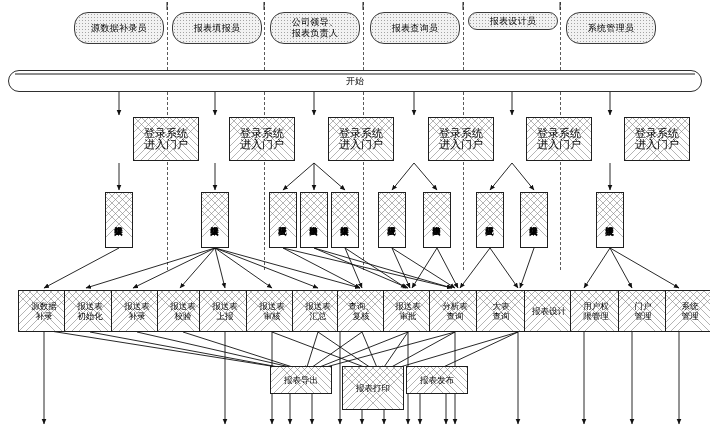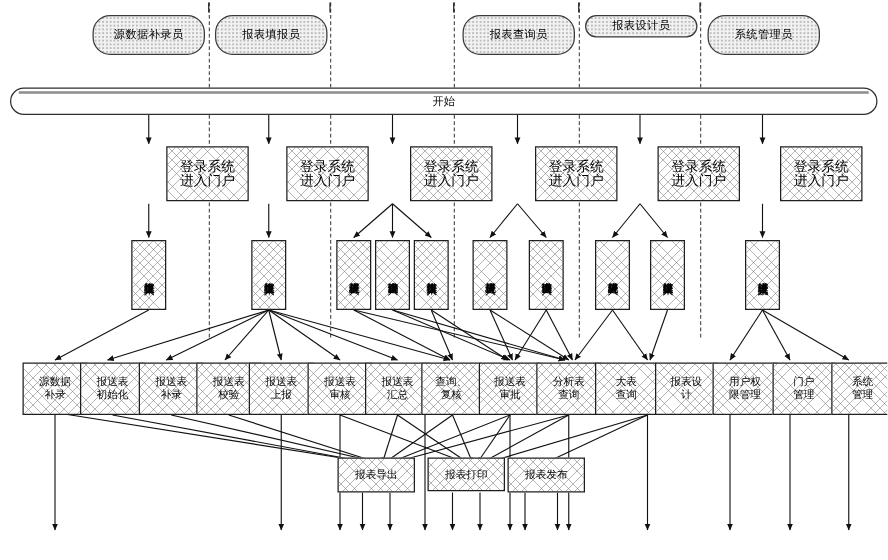--- a/index.html
+++ b/index.html
@@ -152,20 +152,24 @@
       <path d="M446,394 L446,424" marker-end="url(#ah)"></path>
     </g>
   </svg>
 
   <div class="node role dotfill" style="left:74px;top:12px;width:90px;height:32px;">
     <span>源数据补录员</span>
   </div>
   <div class="node role dotfill" style="left:172px;top:12px;width:90px;height:32px;">
     <span>报表填报员</span>
   </div>
+  <div class="node role dotfill" style="left:270px;top:12px;width:90px;height:32px;flex-direction:column;">
+    <span>公司领导、</span>
+    <span>报表负责人</span>
+  </div>
   <div class="node role dotfill" style="left:370px;top:12px;width:90px;height:32px;">
     <span>报表查询员</span>
   </div>
   <div class="node role dotfill" style="left:468px;top:12px;width:90px;height:18px;">
     <span>报表设计员</span>
   </div>
   <div class="node role dotfill" style="left:566px;top:12px;width:90px;height:32px;">
     <span>系统管理员</span>
   </div>
 
@@ -266,41 +270,41 @@
     <span>审批</span>
   </div>
   <div class="node fn boxfill" style="left:429px;top:290px;width:52px;height:42px;flex-direction:column;">
     <span>分析表</span>
     <span>查询</span>
   </div>
   <div class="node fn boxfill" style="left:476px;top:290px;width:50px;height:42px;flex-direction:column;">
     <span>大表</span>
     <span>查询</span>
   </div>
-  <div class="node fn boxfill" style="left:524px;top:290px;width:50px;height:42px;flex-direction:column;">
+  <div class="node fn boxfill" style="left:524px;top:290px;width:50px;height:42px;flex-direction:row;">
     <span>报表设</span>
     <span>计</span>
   </div>
   <div class="node fn boxfill" style="left:570px;top:290px;width:52px;height:42px;flex-direction:column;">
     <span>用户权</span>
     <span>限管理</span>
   </div>
   <div class="node fn boxfill" style="left:618px;top:290px;width:50px;height:42px;flex-direction:column;">
     <span>门户</span>
     <span>管理</span>
   </div>
   <div class="node fn boxfill" style="left:665px;top:290px;width:50px;height:42px;flex-direction:column;">
     <span>系统</span>
     <span>管理</span>
   </div>
 
   <div class="node fn boxfill" style="left:270px;top:366px;width:62px;height:28px;text-align:center;">
     <span>报表导出</span>
   </div>
-  <div class="node fn boxfill" style="left:342px;top:366px;width:62px;height:27px;">
+  <div class="node fn boxfill" style="left:342px;top:366px;width:62px;height:44px;">
     <span>报表打印</span>
   </div>
   <div class="node fn boxfill" style="left:406px;top:366px;width:62px;height:28px;text-align:right;">
     <span>报表发布</span>
   </div>
 
   <div class="node barbox" style="left:8px;top:426px;width:694px;height:20px;box-shadow:none;margin-top:24px;">
     <span>结束</span>
   </div>
 

